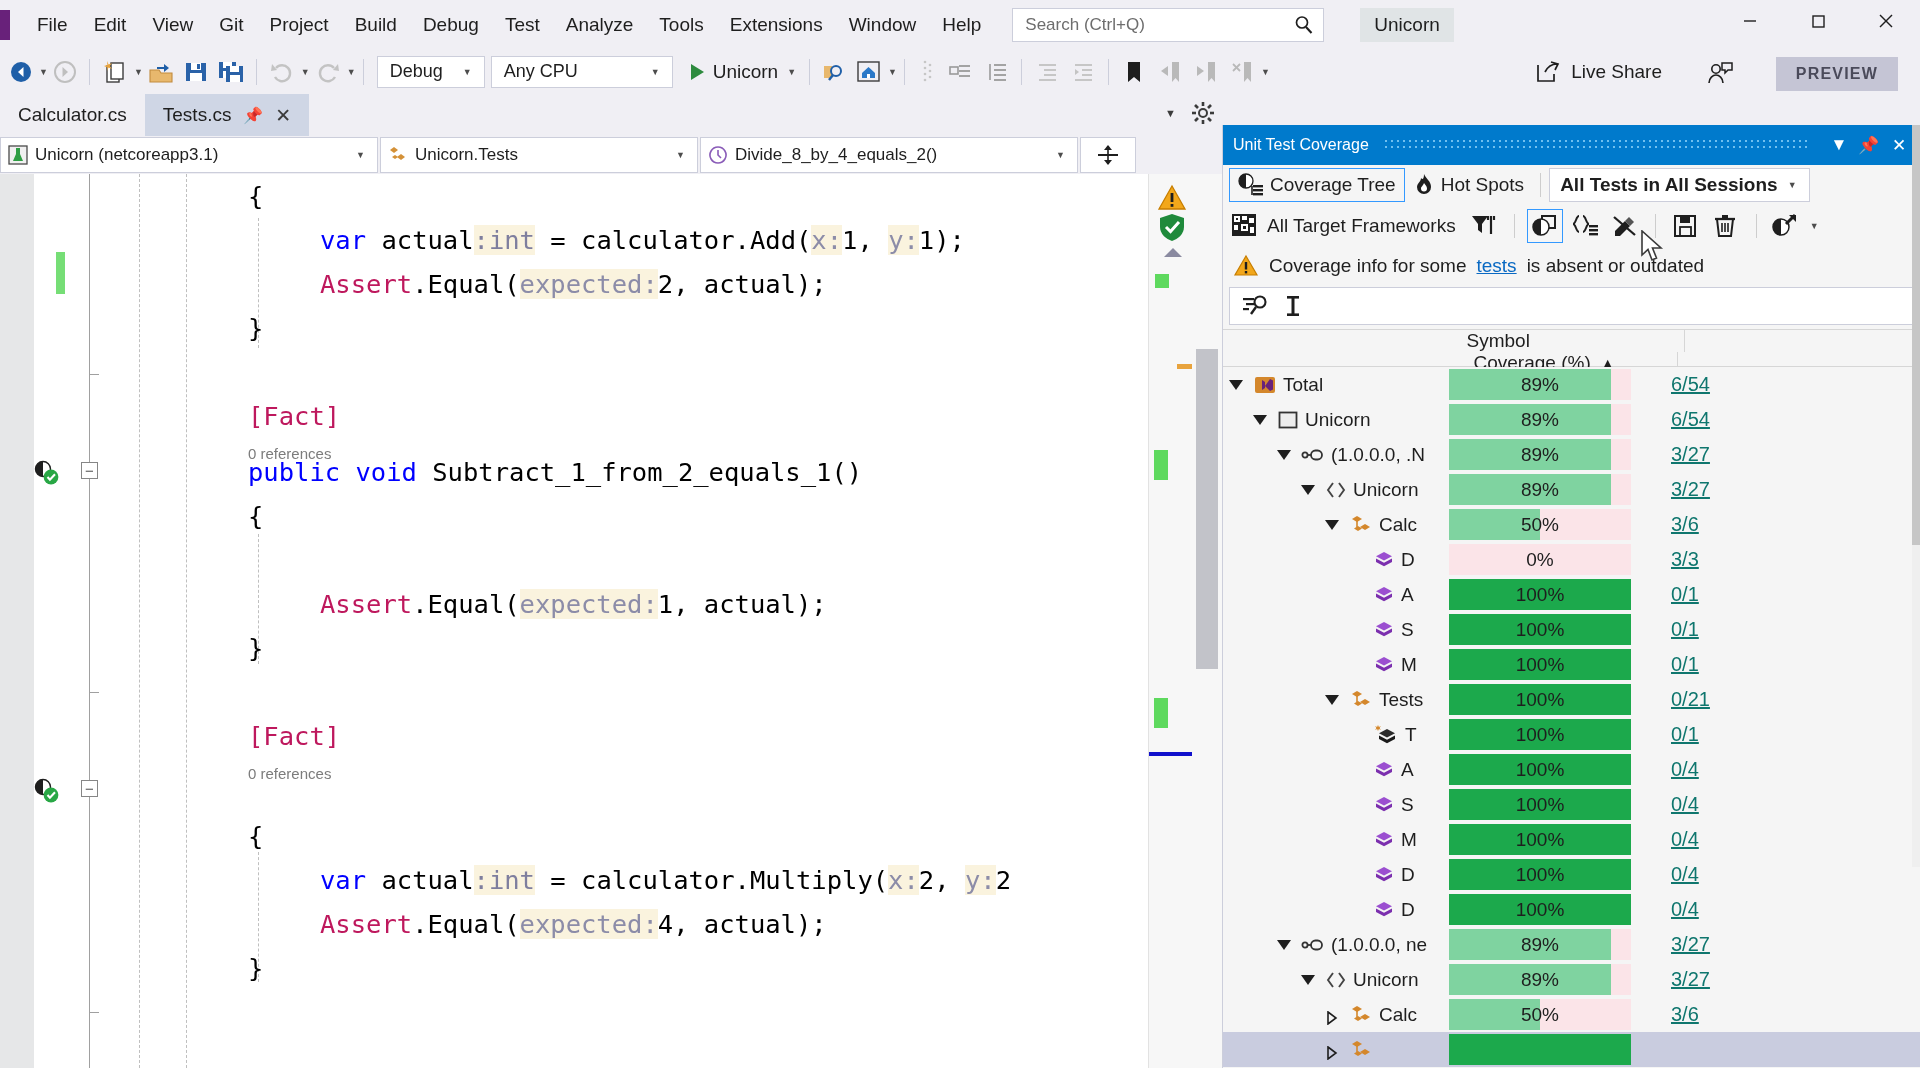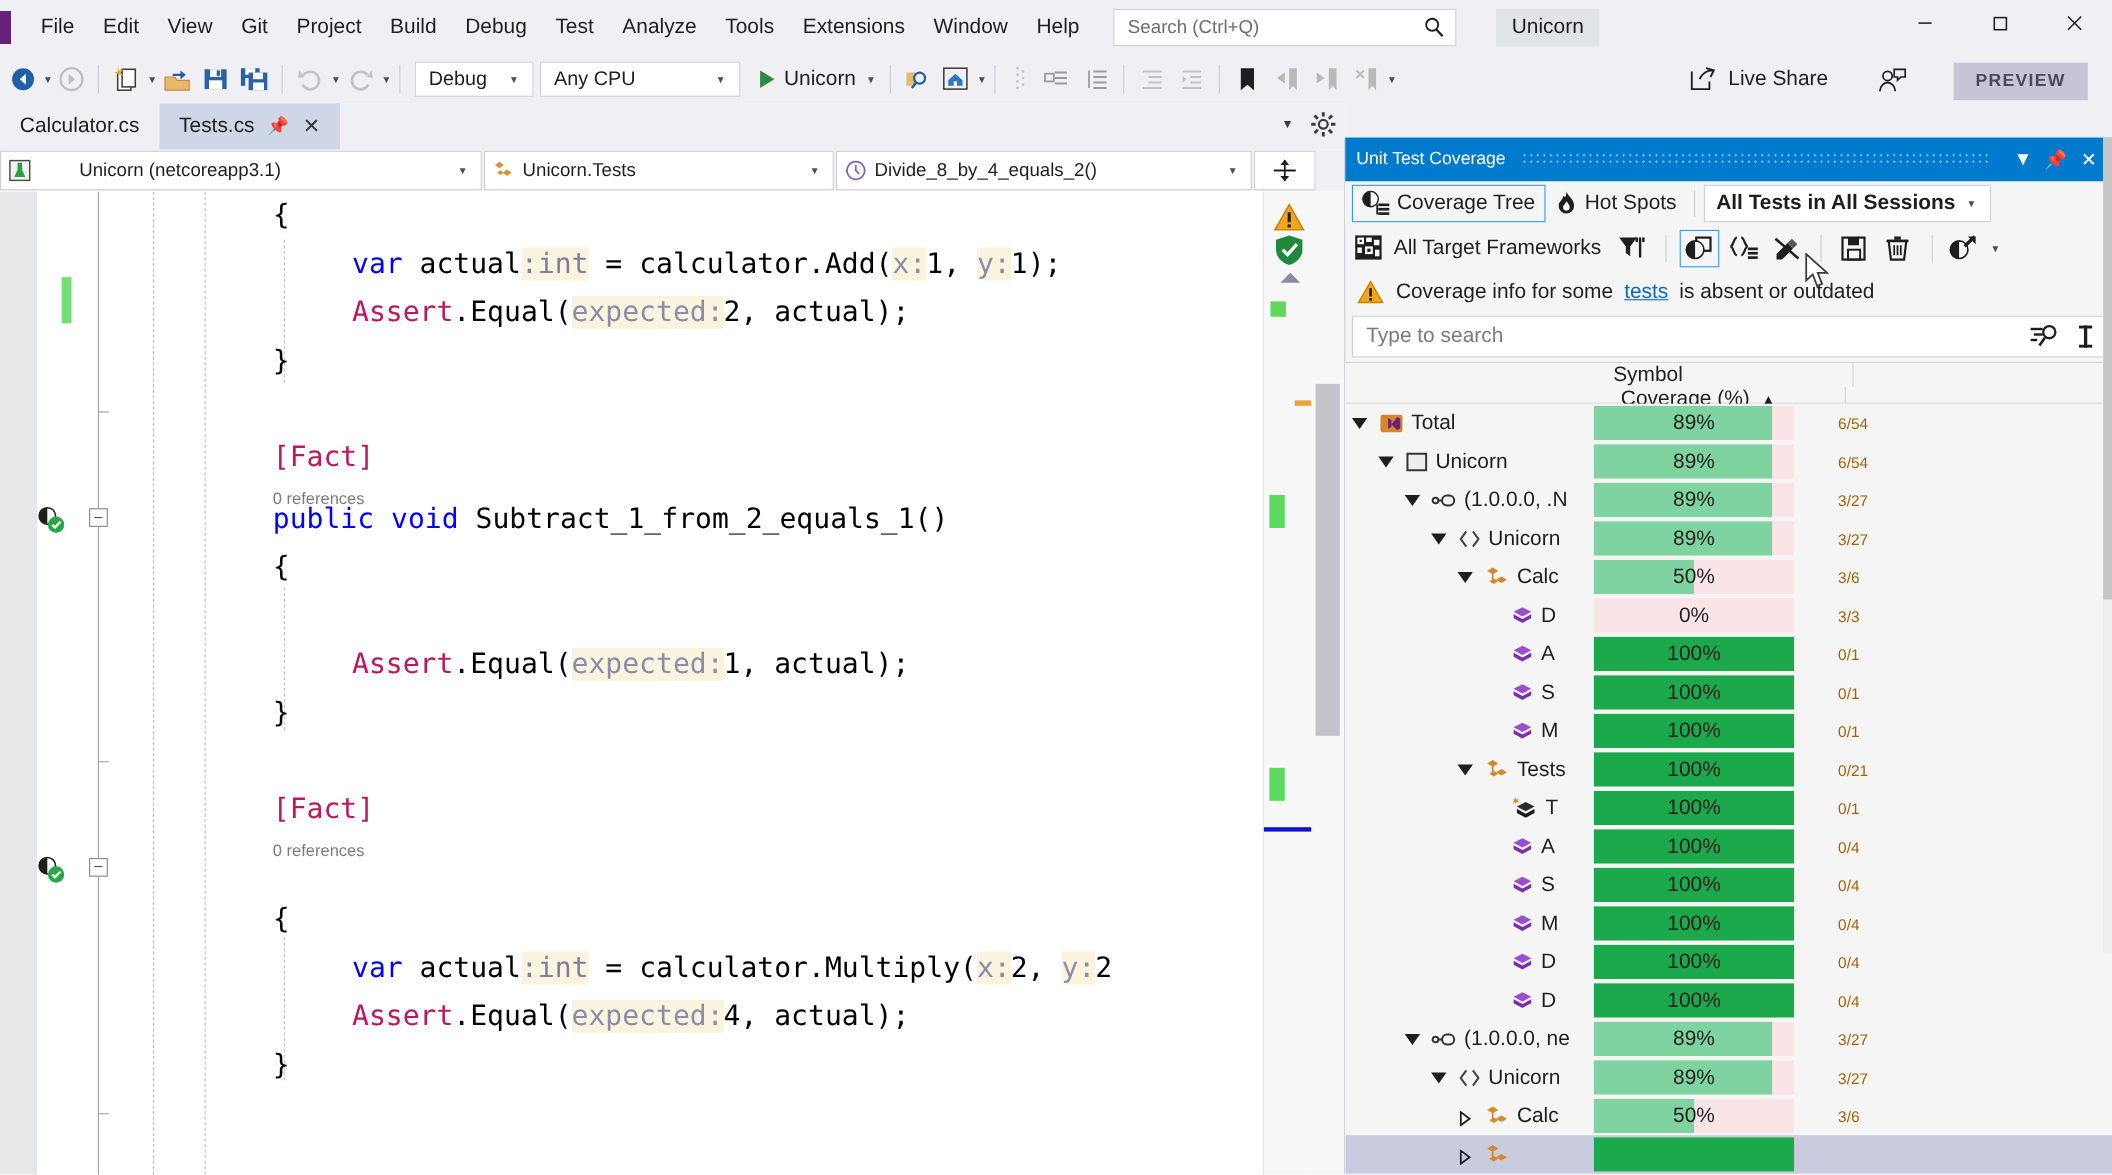--- a/index.html
+++ b/index.html
@@ -250,21 +250,21 @@
     width: 226px; display: flex; align-items: center; gap: 6px;
     font-size: 19px; color: #1E1E1E; white-space: nowrap; overflow: hidden;
   }
   .t-cov {
     width: 212px; height: 31px; position: relative;
     display: flex; align-items: center; justify-content: center;
   }
   .covbar-bg { position: absolute; left: 0; top: 0; height: 31px; width: 182px; }
   .covbar-fg { position: absolute; left: 0; top: 0; height: 31px; }
   .cov-label { position: relative; font-size: 19px; color: #1E1E1E; margin-right: 30px; }
-  .t-unc { flex: 1; padding-left: 10px; font-size: 14px; color: #a16207; }
+  .t-unc { flex: 1; padding-left: 10px; font-size: 20px; color: #0f766e; text-decoration: underline; }
   .tree-scroll {
     position: absolute; right: 0; top: 0; width: 8px; height: 742px;
     background: #EFEFEF;
   }
   .tree-scroll-thumb { position: absolute; right: 0; width: 8px; background: #C6C6C6; top: 0; height: 420px;}
   .cursor-arrow { position: absolute; pointer-events: none; }
 </style>
 </head>
 <body>
 
@@ -538,21 +538,21 @@
             <line x1="5" y1="5" x2="8" y2="8"></line>
               <line x1="18" y1="18" x2="21" y2="21"></line>
             <line x1="21" y1="5" x2="18" y2="8"></line>
               <line x1="8" y1="18" x2="5" y2="21"></line>
           </g>
           </svg>
       </div>
     </div>
 
     <div class="navbar-row">
-      <div class="nav-combo" style="width:438px;gap:37px;">
+      <div class="nav-combo" style="width:378px;">
         <svg width="22" height="22" viewBox="0 0 22 22">
           <rect x="2" y="2" width="18" height="18" fill="#F0F0F0" stroke="#4A4A4A" stroke-width="1.3"></rect>
           <path d="M9 4 v6 l-3 7 h10 l-3 -7 V4z" fill="#2F9E44"></path>
           </svg>
         <span class="cap">Unicorn (netcoreapp3.1)</span>
         <span class="arr">▼</span>
       </div>
       <div class="nav-combo" style="width:318px;">
         <svg width="22" height="22" viewBox="0 0 22 22">
           <path d="M7 3 l4 3 -4 3 -4 -3z" fill="#D49137"></path>
@@ -801,21 +801,20 @@
         <path d="M13 2 L24 21 H2 Z" fill="#F2A71B" stroke="#C77E00" stroke-width="1.2"></path>
         <rect x="11.8" y="8" width="2.4" height="7.5" fill="#1E1E1E"></rect>
         <rect x="11.8" y="17" width="2.4" height="2.4" fill="#1E1E1E"></rect>
         </svg>
       <span>Coverage info for some </span>
         <a href="#">tests</a>
         <span> is absent or outdated</span>
     </div>
 
     <div class="tw-search">
-      <span class="ph">Type to search</span>
       <svg width="26" height="24" viewBox="0 0 26 24" style="margin-right:14px">
         <g fill="#1E1E1E">
             <rect x="1" y="4" width="11" height="2.2"></rect>
             <rect x="4" y="9" width="8" height="2.2"></rect>
             <rect x="1" y="14" width="6" height="2.2"></rect>
           </g>
         <circle cx="18" cy="8" r="5.5" fill="none" stroke="#1E1E1E" stroke-width="2.1"></circle>
         <line x1="14" y1="13" x2="9" y2="20" stroke="#1E1E1E" stroke-width="2.4"></line>
         </svg>
       <svg width="22" height="24" viewBox="0 0 22 24">

